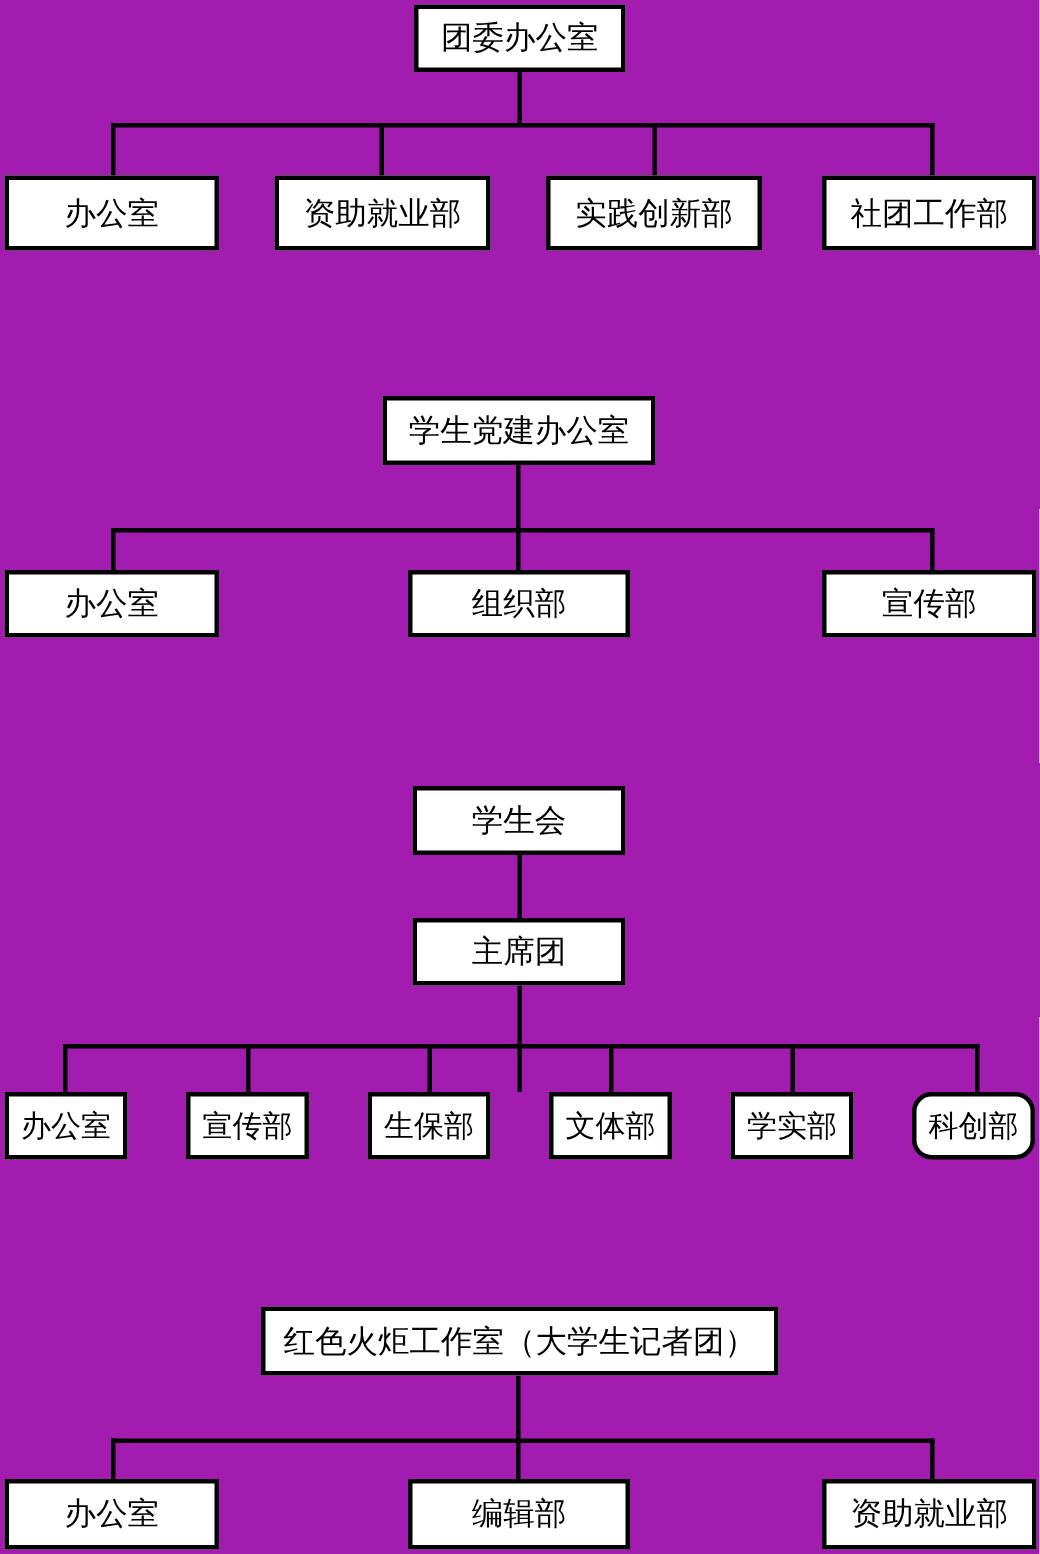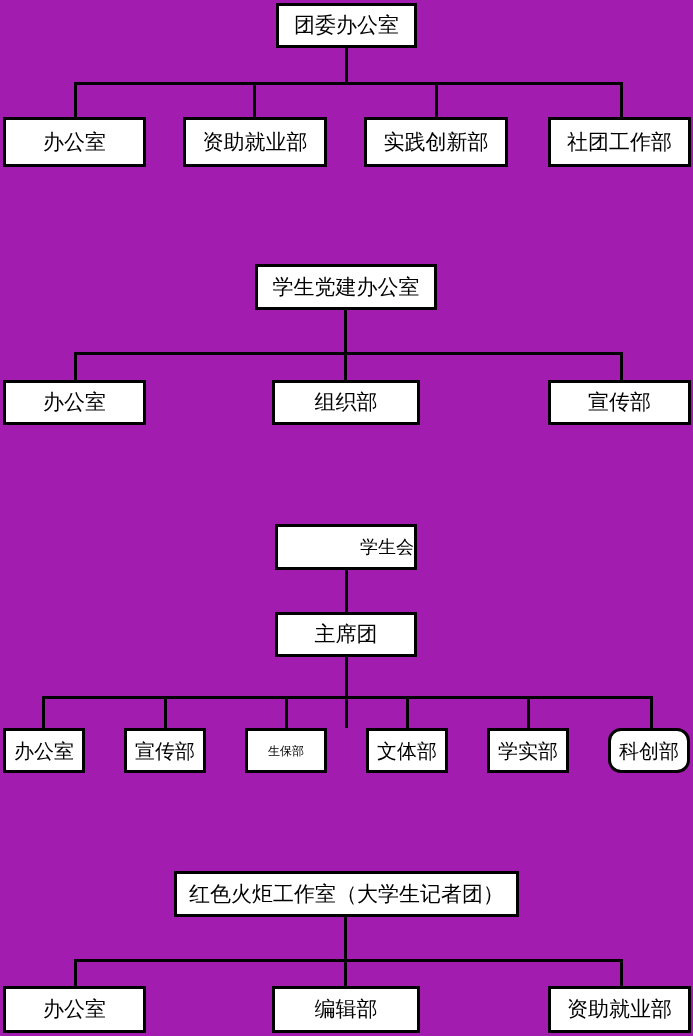--- a/index.html
+++ b/index.html
@@ -82,21 +82,21 @@
   <div class="node" style="left:3px; top:380px; width:143px; height:45px; font-size:21px;">
     <span class="node-label">办公室</span>
   </div>
   <div class="node" style="left:272px; top:380px; width:148px; height:45px; font-size:21px;">
     <span class="node-label">组织部</span>
   </div>
   <div class="node" style="left:548px; top:380px; width:143px; height:45px; font-size:21px;">
     <span class="node-label">宣传部</span>
   </div>
 
-  <div class="node" style="left:275px; top:524px; width:142px; height:46px; font-size:18px;justify-content:flex-end;">
+  <div class="node" style="left:275px; top:524px; width:142px; height:46px; font-size:21px;">
     <span class="node-label">学生会</span>
   </div>
 
   <div class="conn conn-v" style="left:345px; top:570px; height:42px;"></div>
 
   <div class="node" style="left:275px; top:612px; width:142px; height:45px; font-size:21px;">
     <span class="node-label">主席团</span>
   </div>
 
   <div class="conn conn-v" style="left:345px; top:657px; height:71px;"></div>
@@ -107,21 +107,21 @@
   <div class="conn conn-v" style="left:406px; top:696px; height:32px;"></div>
   <div class="conn conn-v" style="left:527px; top:696px; height:32px;"></div>
   <div class="conn conn-v" style="left:650px; top:696px; height:32px;"></div>
 
   <div class="node" style="left:3px; top:728px; width:82px; height:45px; font-size:20px;">
     <span class="node-label">办公室</span>
   </div>
   <div class="node" style="left:124px; top:728px; width:82px; height:45px; font-size:20px;">
     <span class="node-label">宣传部</span>
   </div>
-  <div class="node" style="left:245px; top:728px; width:82px; height:45px; font-size:12px;">
+  <div class="node" style="left:245px; top:728px; width:82px; height:45px; font-size:20px;">
     <span class="node-label">生保部</span>
   </div>
   <div class="node" style="left:366px; top:728px; width:82px; height:45px; font-size:20px;">
     <span class="node-label">文体部</span>
   </div>
   <div class="node" style="left:487px; top:728px; width:82px; height:45px; font-size:20px;">
     <span class="node-label">学实部</span>
   </div>
   <div class="node" style="left:608px; top:728px; width:82px; height:45px; font-size:20px;border-radius:13px;">
     <span class="node-label">科创部</span>

